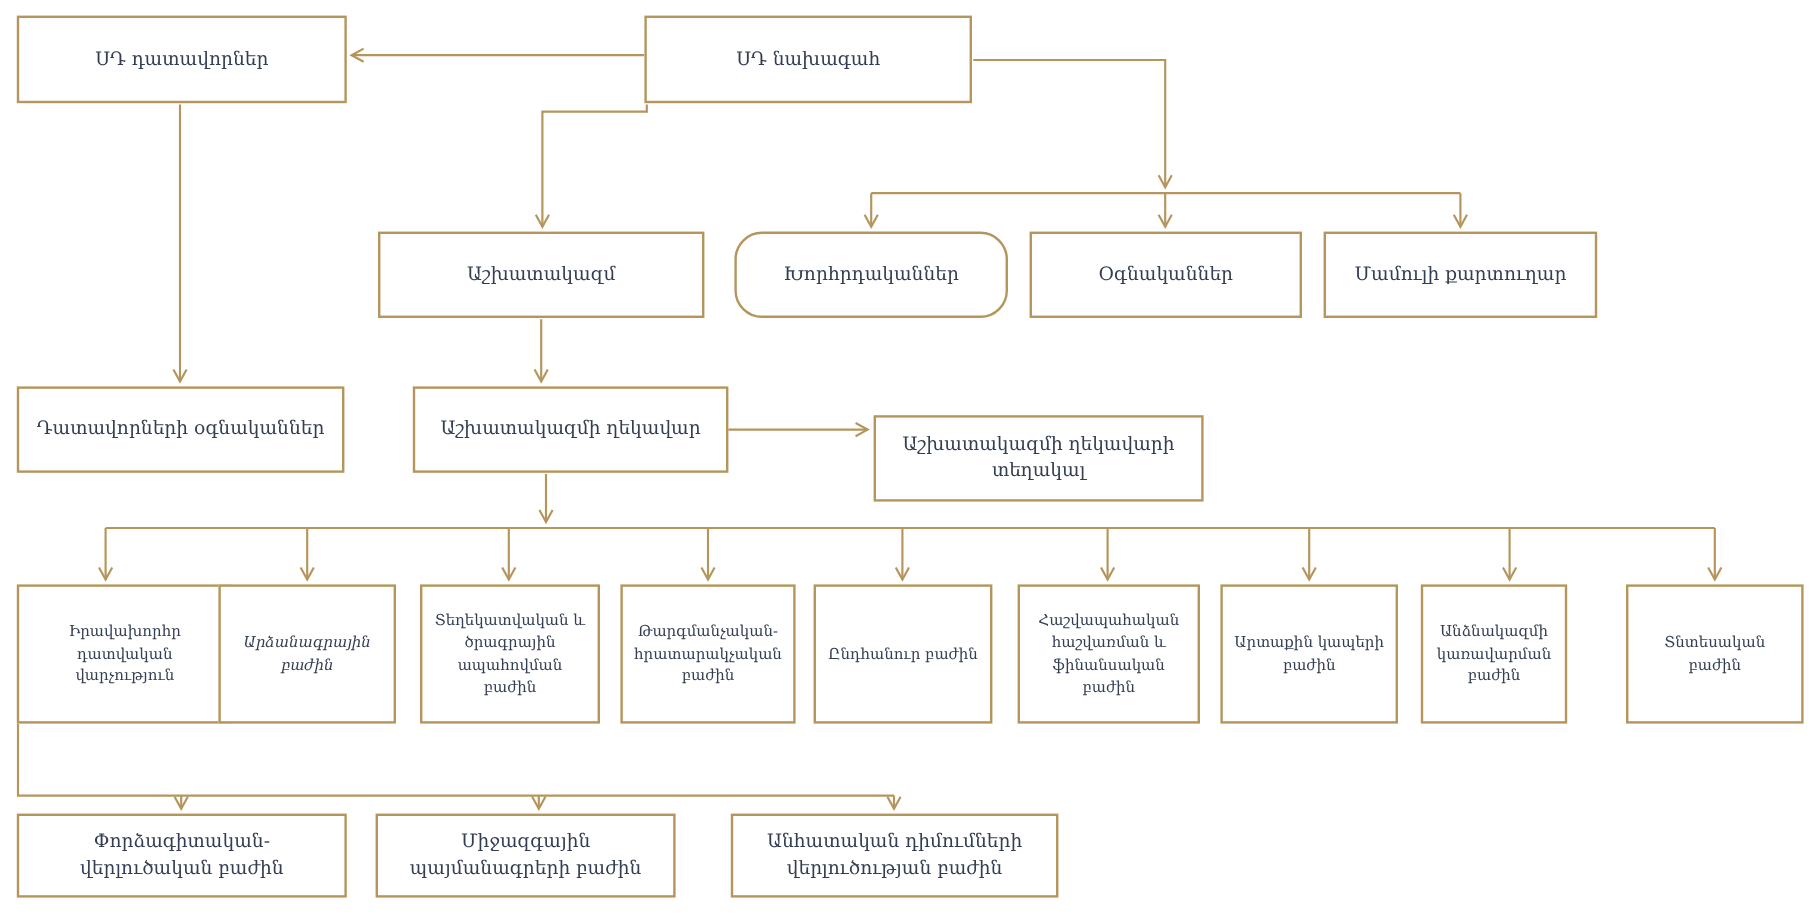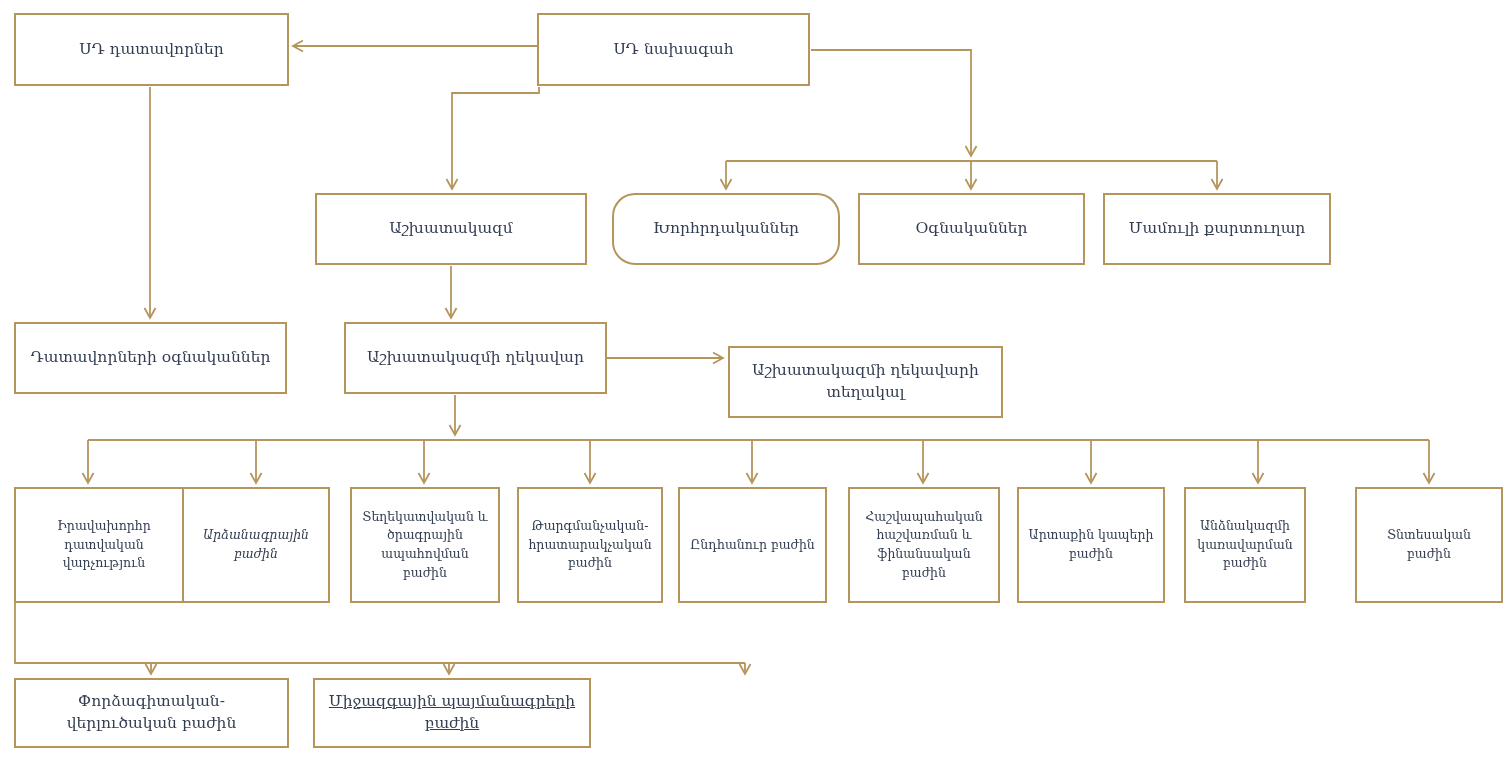--- a/index.html
+++ b/index.html
@@ -41,21 +41,21 @@
   .n-protocol{left:182px;top:487px;width:148px;height:116px;font-style:italic;}
   .n-it{left:350px;top:487px;width:150px;height:116px;}
   .n-translation{left:517px;top:487px;width:146px;height:116px;}
   .n-general{left:678px;top:487px;width:149px;height:116px;}
   .n-accounting{left:848px;top:487px;width:152px;height:116px;}
   .n-external{left:1017px;top:487px;width:148px;height:116px;}
   .n-personnel{left:1184px;top:487px;width:122px;height:116px;}
   .n-economic{left:1355px;top:487px;width:148px;height:116px;}
   
   .n-expert{left:14px;top:678px;width:275px;height:70px;}
-  .n-treaties{left:313px;top:678px;width:278px;height:70px;text-decoration:underline;}
+  .n-treaties{left:313px;top:678px;width:250px;height:70px;}
   .n-individual{left:609px;top:678px;width:273px;height:70px;}
 </style>
 </head>
 <body>
 
 <div class="canvas">
 
   <svg class="edges" width="1510" height="764" viewBox="0 0 1510 764" fill="none" stroke="#b5955c" stroke-width="1.8">
     <defs>
       <marker id="arw" markerUnits="userSpaceOnUse" markerWidth="15" markerHeight="15" viewBox="0 0 15 15" refX="12" refY="7.5" orient="auto">
@@ -154,14 +154,17 @@
   <div class="node sm n-economic">
     <span>Տնտեսական բաժին</span>
   </div>
 
   <div class="node lg n-expert">
     <span>Փորձագիտական-վերլուծական բաժին</span>
   </div>
   <div class="node lg n-treaties">
     <span>Միջազգային պայմանագրերի բաժին</span>
   </div>
+  <div class="node lg n-individual">
+    <span>Անհատական դիմումների վերլուծության բաժին</span>
+  </div>
 
 </div>
 
 </body></html>

